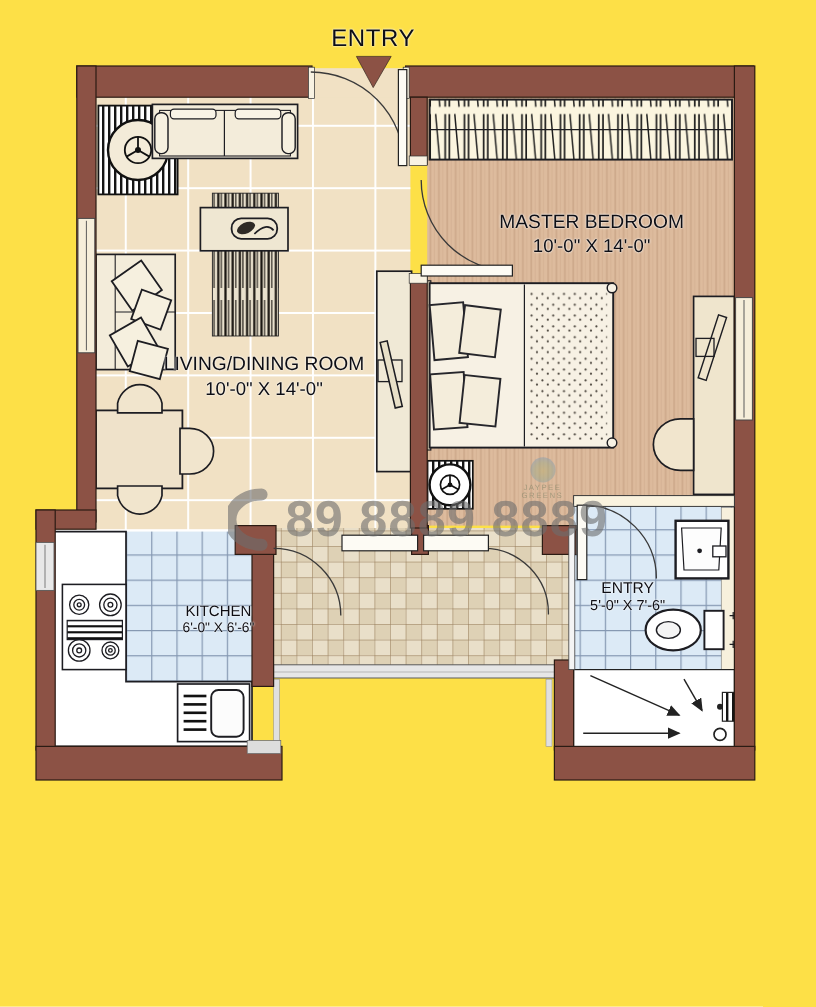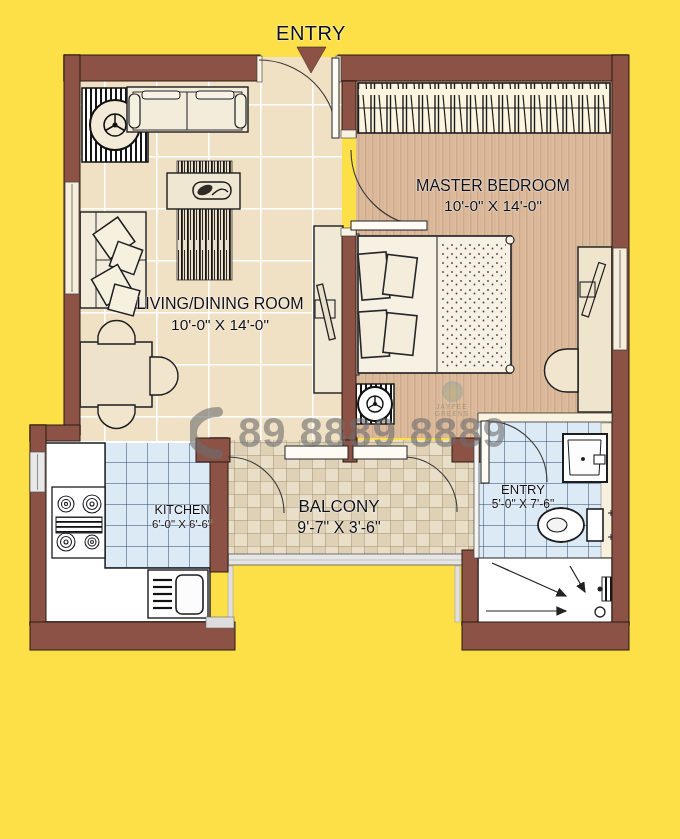--- a/index.html
+++ b/index.html
@@ -343,24 +343,20 @@
 <div class="lbl lbl-living" style="left:220px;top:314px;">
   <span class="name">LIVING/DINING ROOM</span>
   <span class="dims">10'-0" X 14'-0"</span>
 </div>
 
 <div class="lbl lbl-kitchen" style="left:158px;top:517px;margin-left:24px;">
   <span class="name">KITCHEN</span>
   <span class="dims">6'-0" X 6'-6"</span>
 </div>
 
-<div class="lbl lbl-balcony" style="left:339px;top:517px;">
-  <span class="name">BALCONY</span>
-  <span class="dims">9'-7" X 3'-6"</span>
-</div>
 
 <div class="lbl lbl-toilet" style="left:523px;top:497px;">
   <span class="name">ENTRY</span>
   <span class="dims">5'-0" X 7'-6"</span>
 </div>
 
 <div class="wm-phone">
   <svg width="34" height="54" viewBox="0 0 34 54">
     <path d="M28,6 A26,21 0 0 0 28,48" fill="none" stroke="currentColor" stroke-width="10" stroke-linecap="round"></path>
   </svg>

